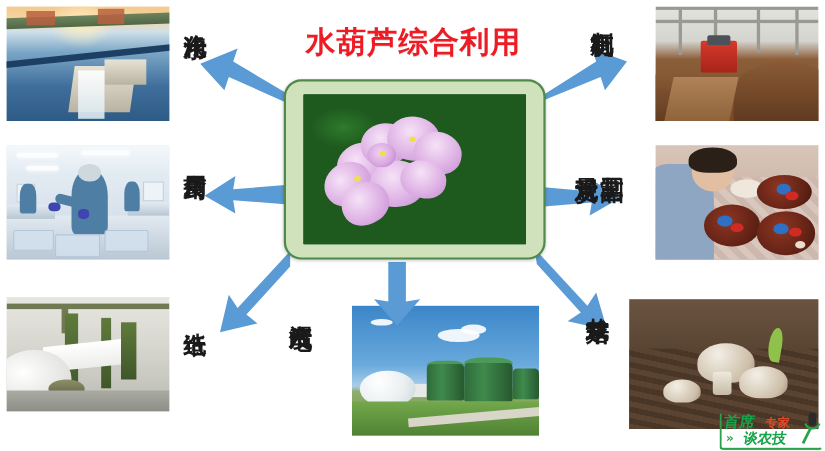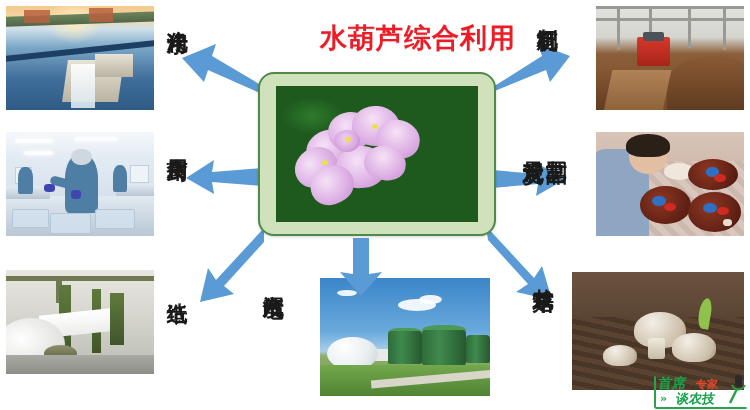--- a/index.html
+++ b/index.html
@@ -112,21 +112,21 @@
       radial-gradient(ellipse 40px 24px at 50% 92%,#2d7b2b,#1a5219 70%),
       linear-gradient(#235f22,#15451a);}
   .hy-flower{position:absolute;border-radius:50%;
     background:radial-gradient(circle at 45% 40%,#f0d2f2,#d9a9e0 55%,#bd85cc 85%);}
   .hy-petal{position:absolute;border-radius:50% 50% 46% 46%;
     background:radial-gradient(circle at 42% 34%,#f6e2f7,#dcaee3 60%,#c28ed0);}
   .hy-eye{position:absolute;background:#efe04a;border-radius:50%;}
 
   
   #title{
-    position:absolute;left:236px;top:20px;width:280px;text-align:right;
+    position:absolute;left:236px;top:20px;width:280px;text-align:center;
     color:#ee1b24;font-size:27px;font-weight:bold;letter-spacing:1px;
     font-family:"DejaVu Sans","Liberation Sans",sans-serif;
     text-shadow:0 1px 0 rgba(0,0,0,.12);
     white-space:nowrap;
   }
 
   
   .vlabel{
     position:absolute;color:#1a1a1a;font-size:21px;font-weight:bold;line-height:1.06;
     writing-mode:vertical-rl;text-orientation:upright;

